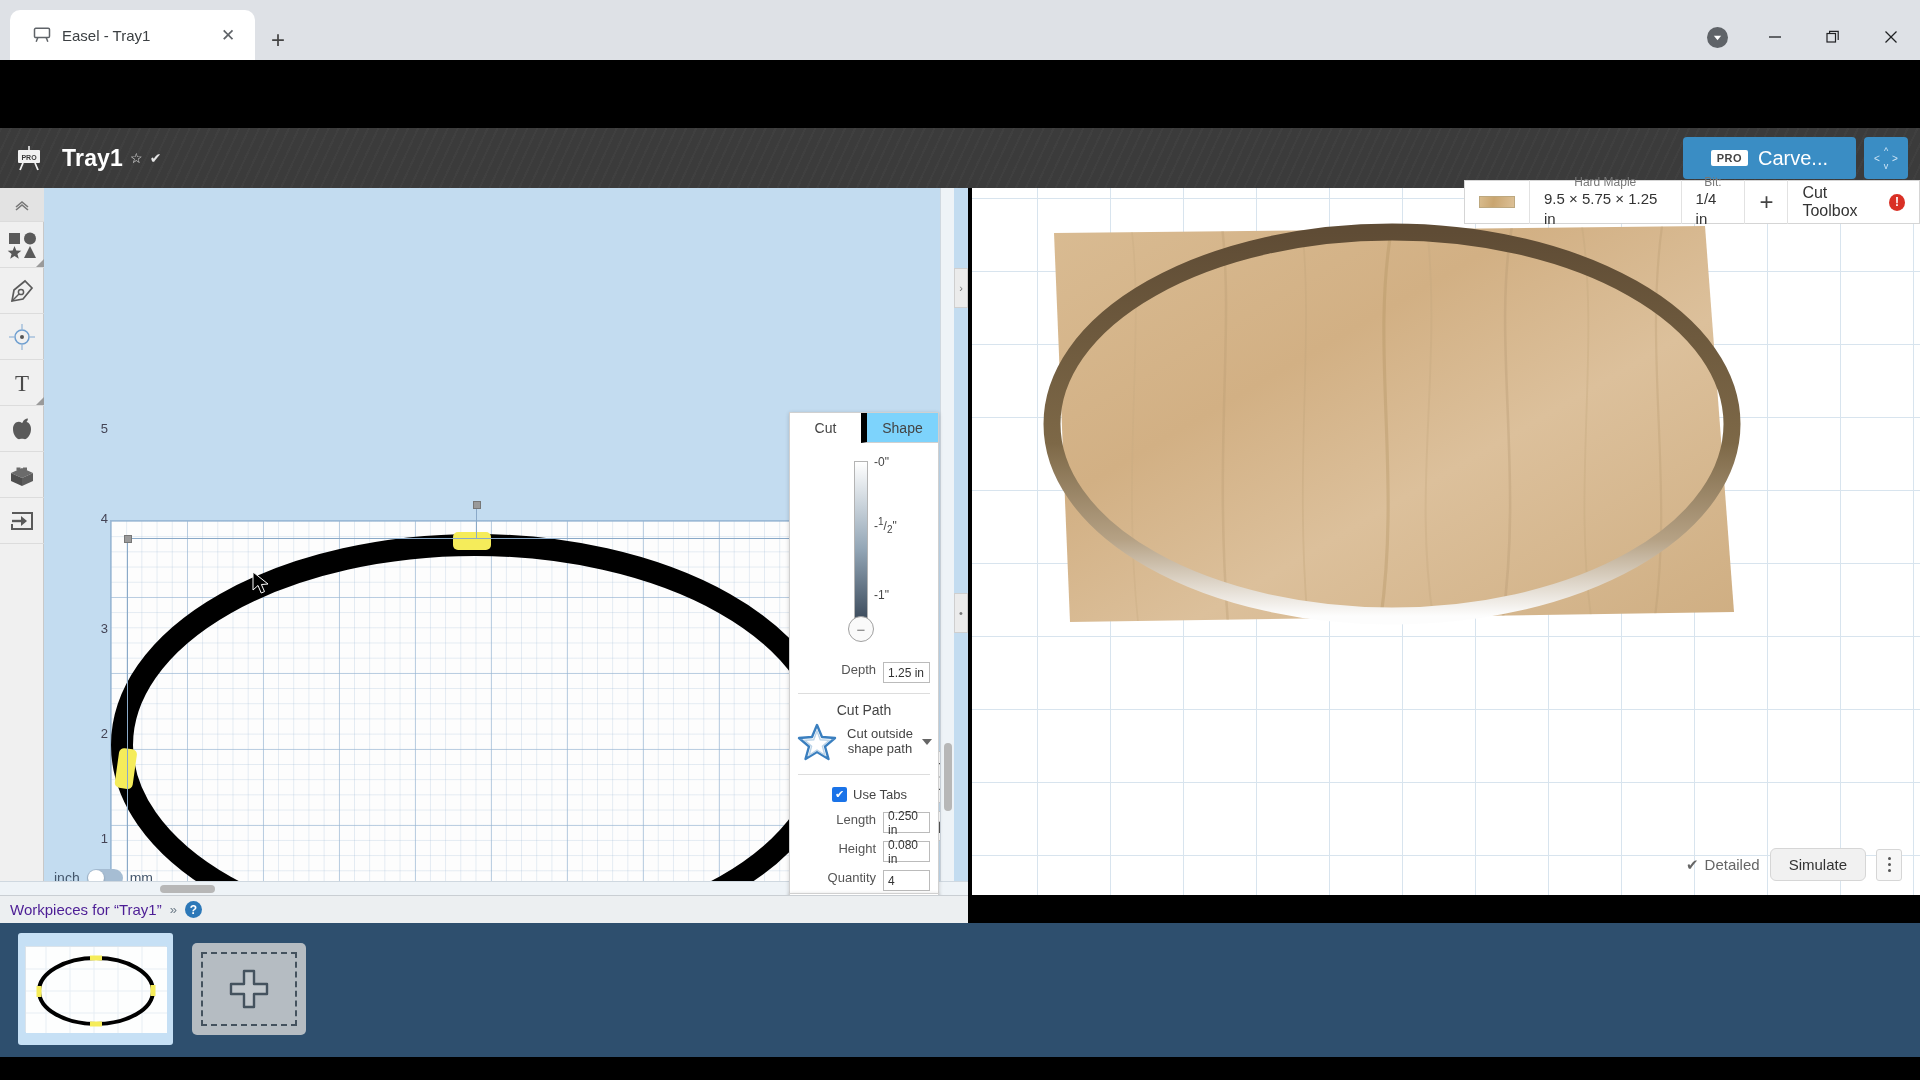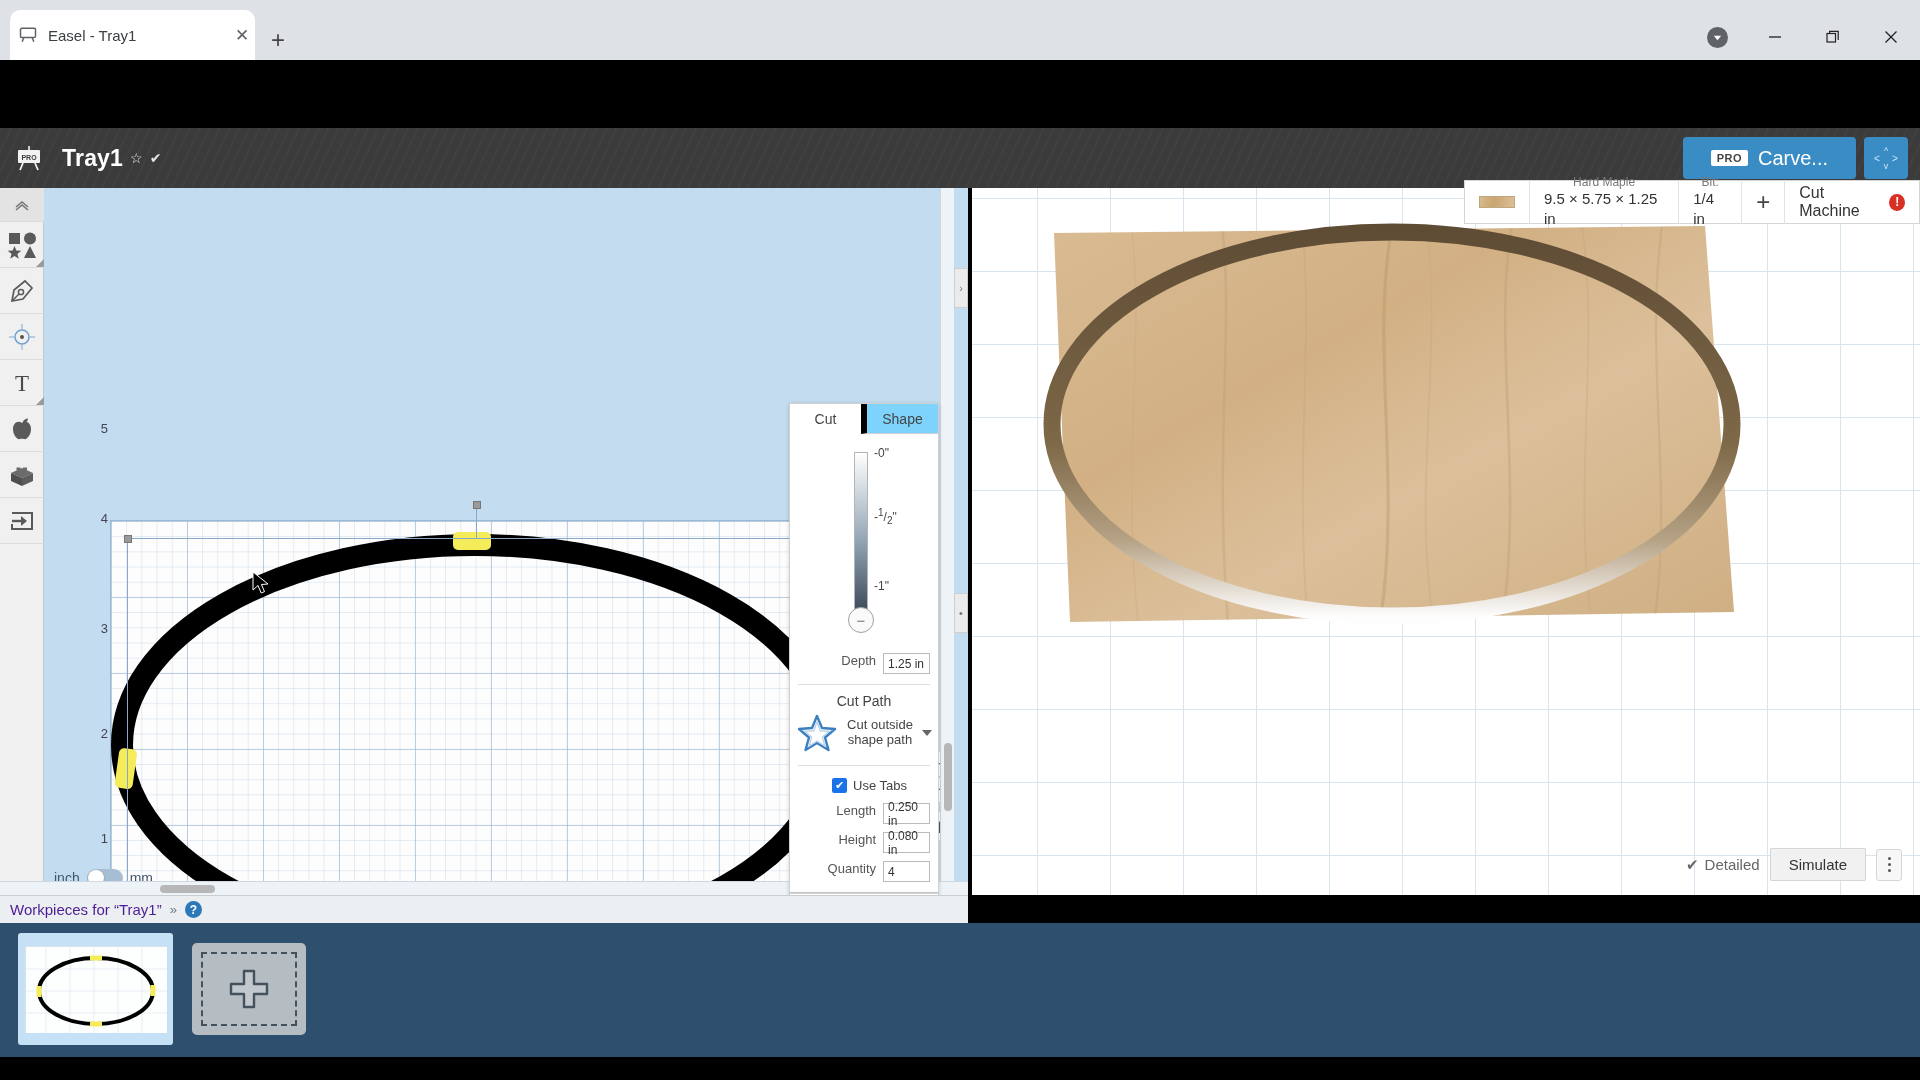--- a/index.html
+++ b/index.html
@@ -11,21 +11,21 @@
 
   
   #browser-chrome {
     position: absolute; left:0; top:0; width:1920px; height:60px;
     background:#dee1e6;
   }
   #tab-strip { position:absolute; left:0; top:10px; height:50px; width:100%; }
   .browser-tab {
     position:absolute; left:10px; top:0; width:245px; height:50px;
     background:#fff; border-radius:10px 10px 0 0;
-    display:flex; align-items:center; padding:0 2px;
+    display:flex; align-items:center; padding:0 16px;
   }
   .tab-favicon { width:20px; height:20px; margin:0 10px 0 6px; flex:none; }
   .tab-title {
     flex:1; font-size:15px; color:#3c4043; white-space:nowrap;
     overflow:hidden; text-overflow:ellipsis;
   }
   .tab-close {
     width:22px; height:22px; flex:none; display:flex;
     align-items:center; justify-content:center;
     font-size:17px; color:#5f6368; cursor:pointer;
@@ -186,21 +186,21 @@
     border-radius:4px; background:#b7b7b7;
   }
   .collapse-tab {
     position:absolute; width:14px; height:40px; background:#ebebeb;
     border:1px solid #cfcfcf; display:flex; align-items:center;
     justify-content:center; font-size:11px; color:#777; cursor:pointer;
   }
 
   
   #cut-panel {
-    position:absolute; left:789px; top:215px; width:150px;
+    position:absolute; left:789px; top:224px; width:150px;
     background:#fff; border:1px solid #d0d0d0; box-shadow:0 1px 4px rgba(0,0,0,.18);
   }
   #panel-tabs { display:flex; height:30px; }
   .panel-tab {
     flex:1; display:flex; align-items:center; justify-content:center;
     font-size:14px; color:#444; cursor:pointer;
     border-bottom:1px solid #d0d0d0;
   }
   .panel-tab.active { background:#fff; border-bottom:1px solid transparent; }
   .panel-tab.inactive { background:#7dd3fc; border-left:6px solid #000000; }
@@ -291,21 +291,21 @@
     justify-content:center;
   }
   #preview-controls {
     position:absolute; right:18px; bottom:14px;
     display:flex; align-items:center; gap:10px;
   }
   #detailed-toggle {
     display:flex;align-items:center;gap:6px;font-size:15px;color:#666;cursor:pointer;
   }
   #simulate-btn {
-    background:#f1f1f1; border:1px solid #d6d6d6; border-radius:1px;
+    background:#f1f1f1; border:1px solid #d6d6d6; border-radius:6px;
     padding:7px 18px; font-size:15px; color:#333; cursor:pointer;
   }
   #kebab-btn {
     background:#f7f7f7; border:1px solid #d6d6d6; border-radius:3px;
     width:26px;height:32px;display:flex;align-items:center;justify-content:center;
     flex-direction:column;gap:3px;cursor:pointer;
   }
   .kdot { width:3px;height:3px;border-radius:50%;background:#555; }
 
   
@@ -675,21 +675,21 @@
     <div class="mat-bot">9.5 × 5.75 × 1.25 in</div>
   </div>
   <div class="mat-cell">
     <div class="mat-top">Bit:</div>
     <div class="mat-bot">1/4 in</div>
   </div>
   <div class="mat-cell">
     <div style="font-size:24px;color:#444;line-height:1;">+</div>
   </div>
   <div id="cut-settings-cell">
-    <span id="cut-settings-label">Cut Machine</span>
+    <span id="cut-settings-label">Cut Toolbox</span>
     <span id="alert-dot">!</span>
   </div>
 </div>
 
 <div id="wp-header">
   <span id="wp-title">Workpieces for “Tray1”</span>
   <span id="wp-chevrons">»</span>
   <span id="wp-help">?</span>
 </div>
 

